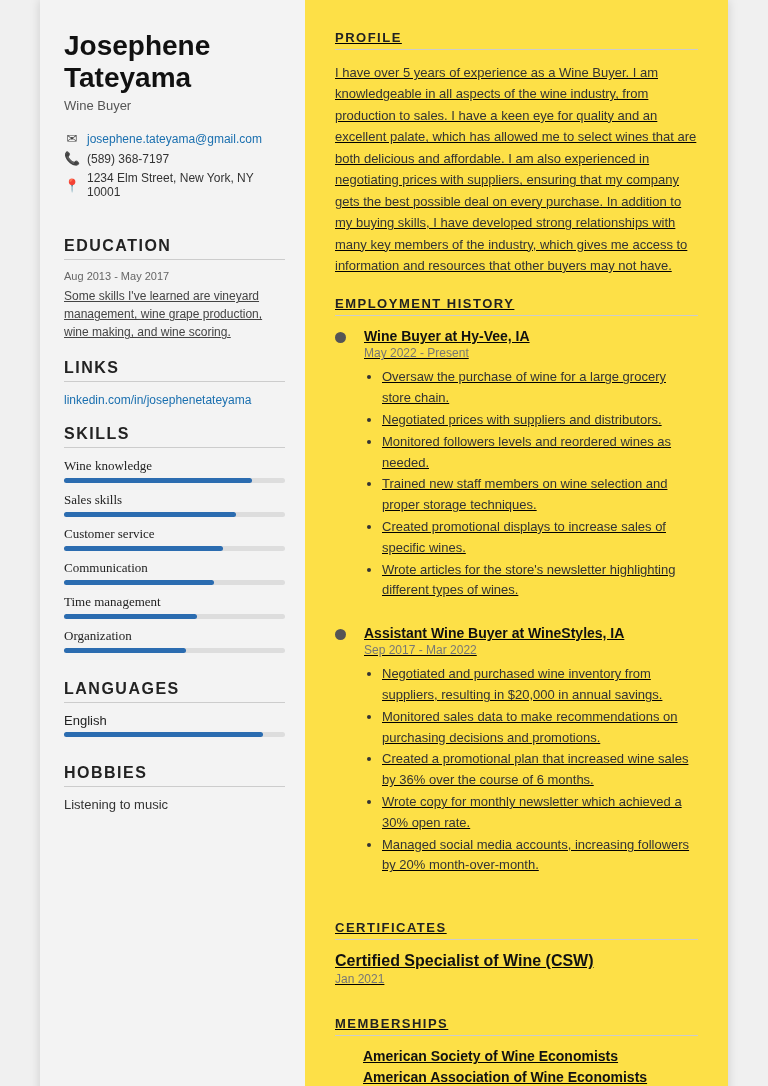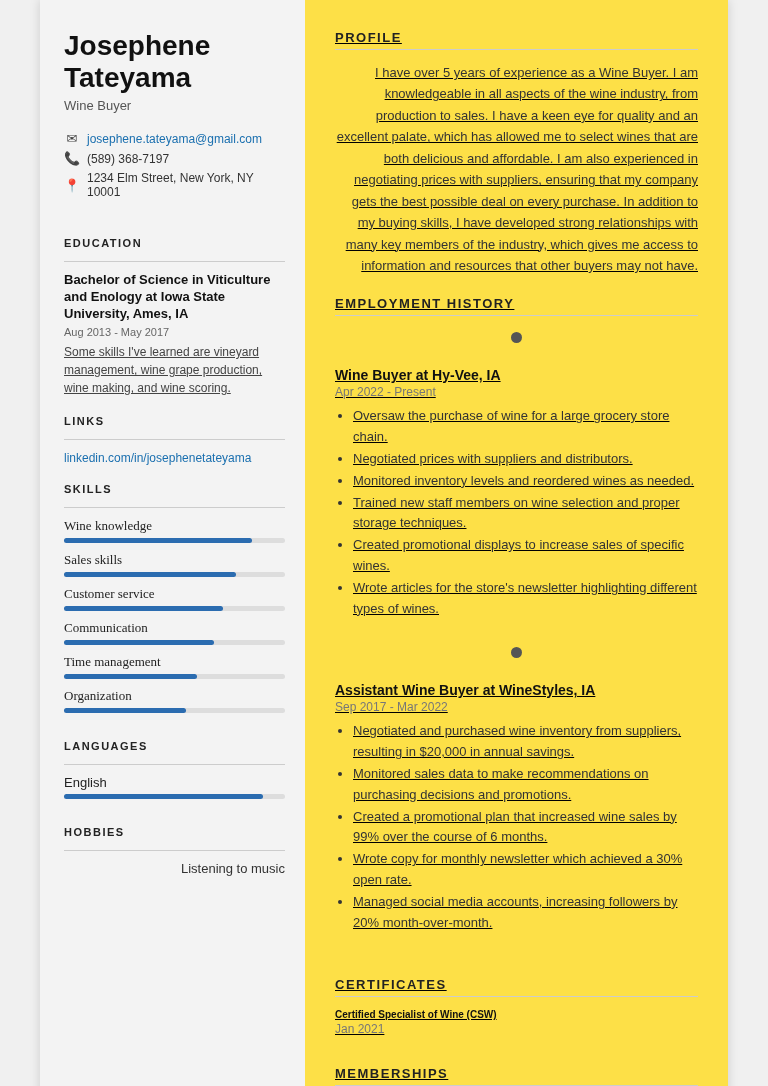--- a/index.html
+++ b/index.html
@@ -60,27 +60,27 @@
       text-decoration: none;
       font-size: 12px;
     }
     .contact-icon {
       font-size: 13px;
       color: #444;
       width: 16px;
       text-align: center;
     }
     .section-title {
-      font-size: 11px;
+      font-size: 16px;
       font-weight: 700;
       letter-spacing: 1.5px;
       text-transform: uppercase;
       color: #222;
       border-bottom: 1.5px solid #ccc;
-      padding-bottom: 12px;
+      padding-bottom: 4px;
       margin-bottom: 10px;
       margin-top: 18px;
     }
     .edu-degree {
       font-size: 13px;
       font-weight: 700;
       color: #111;
       line-height: 1.3;
       margin-bottom: 3px;
     }
@@ -124,21 +124,20 @@
       margin-bottom: 9px;
     }
     .lang-label {
       font-size: 13px;
       color: #222;
       margin-bottom: 4px;
     }
     .hobby-item {
       font-size: 13px;
       color: #333;
-      text-align: right;
     }
 
     
     .main {
       flex: 1;
       padding: 30px 30px 40px 30px;
       display: flex;
       flex-direction: column;
       gap: 0;
       text-decoration: underline;
@@ -154,21 +153,20 @@
       margin-bottom: 12px;
       margin-top: 20px;
     }
     .main-section-title:first-child {
       margin-top: 0;
     }
     .profile-text {
       font-size: 13px;
       color: #333;
       line-height: 1.65;
-      text-align: right;
     }
     .emp-job-title {
       font-size: 14px;
       font-weight: 700;
       color: #111;
       margin-bottom: 2px;
     }
     .emp-date {
       font-size: 12px;
       color: #777;
@@ -180,22 +178,22 @@
       margin-bottom: 14px;
     }
     .emp-bullets li {
       font-size: 13px;
       color: #333;
       line-height: 1.6;
       margin-bottom: 1px;
     }
     .emp-entry {
       display: flex;
-      flex-direction: column;
-      gap: 24px;
+      flex-direction: row;
+      gap: 18px;
       margin-bottom: 10px;
     }
     .emp-dot-col {
       display: flex;
       flex-direction: column;
       align-items: center;
       padding-top: 4px;
     }
     .emp-dot {
       width: 11px;
@@ -204,21 +202,21 @@
       background: #666;
       flex-shrink: 0;
     }
     .emp-dot.filled {
       background: #555;
     }
     .emp-content {
       flex: 1;
     }
     .cert-name {
-      font-size: 10px;
+      font-size: 16px;
       font-weight: 700;
       color: #111;
       margin-bottom: 2px;
     }
     .cert-date {
       font-size: 12px;
       color: #777;
       margin-bottom: 10px;
     }
     .membership-item {
@@ -248,21 +246,20 @@
         <span class="contact-icon">📞</span>
         <span>(589) 368-7197</span>
       </div>
       <div class="contact-item">
         <span class="contact-icon">📍</span>
         <span>1234 Elm Street, New York, NY 10001</span>
       </div>
     </div>
 
     <div class="section-title">EDUCATION</div>
-    <div class="edu-degree">Bachelor of Science in Viticulture and Enology at Iowa State University, Ames, IA</div>
     <div class="edu-date">Aug 2013 - May 2017</div>
     <div class="edu-desc">Some skills I've learned are vineyard management, wine grape production, wine making, and wine scoring.</div>
 
     <div class="section-title">LINKS</div>
     <div class="link-item">
       <a href="#">linkedin.com/in/josephenetateyama</a>
     </div>
 
     <div class="section-title">SKILLS</div>
     <div id="skills-list">
@@ -327,42 +324,42 @@
     <div class="profile-text">I have over 5 years of experience as a Wine Buyer. I am knowledgeable in all aspects of the wine industry, from production to sales. I have a keen eye for quality and an excellent palate, which has allowed me to select wines that are both delicious and affordable. I am also experienced in negotiating prices with suppliers, ensuring that my company gets the best possible deal on every purchase. In addition to my buying skills, I have developed strong relationships with many key members of the industry, which gives me access to information and resources that other buyers may not have.</div>
 
     <div class="main-section-title">EMPLOYMENT HISTORY</div>
     <div id="employment-list">
         <div class="emp-entry">
     <div class="emp-dot-col">
       <div class="emp-dot filled"></div>
     </div>
     <div class="emp-content">
       <div class="emp-job-title">Wine Buyer at Hy-Vee, IA</div>
-      <div class="emp-date">Apr 2022 - Present</div>
+      <div class="emp-date">May 2022 - Present</div>
       <ul class="emp-bullets">
               <li>Oversaw the purchase of wine for a large grocery store chain.</li>
               <li>Negotiated prices with suppliers and distributors.</li>
-              <li>Monitored inventory levels and reordered wines as needed.</li>
+              <li>Monitored followers levels and reordered wines as needed.</li>
               <li>Trained new staff members on wine selection and proper storage techniques.</li>
               <li>Created promotional displays to increase sales of specific wines.</li>
               <li>Wrote articles for the store's newsletter highlighting different types of wines.</li>
             </ul>
     </div>
   </div>
         <div class="emp-entry">
     <div class="emp-dot-col">
       <div class="emp-dot filled"></div>
     </div>
     <div class="emp-content">
       <div class="emp-job-title">Assistant Wine Buyer at WineStyles, IA</div>
       <div class="emp-date">Sep 2017 - Mar 2022</div>
       <ul class="emp-bullets">
               <li>Negotiated and purchased wine inventory from suppliers, resulting in $20,000 in annual savings.</li>
               <li>Monitored sales data to make recommendations on purchasing decisions and promotions.</li>
-              <li>Created a promotional plan that increased wine sales by 99% over the course of 6 months.</li>
+              <li>Created a promotional plan that increased wine sales by 36% over the course of 6 months.</li>
               <li>Wrote copy for monthly newsletter which achieved a 30% open rate.</li>
               <li>Managed social media accounts, increasing followers by 20% month-over-month.</li>
             </ul>
     </div>
   </div>
       </div>
 
     <div class="main-section-title">CERTIFICATES</div>
     <div id="certificates-list">
         <div>

